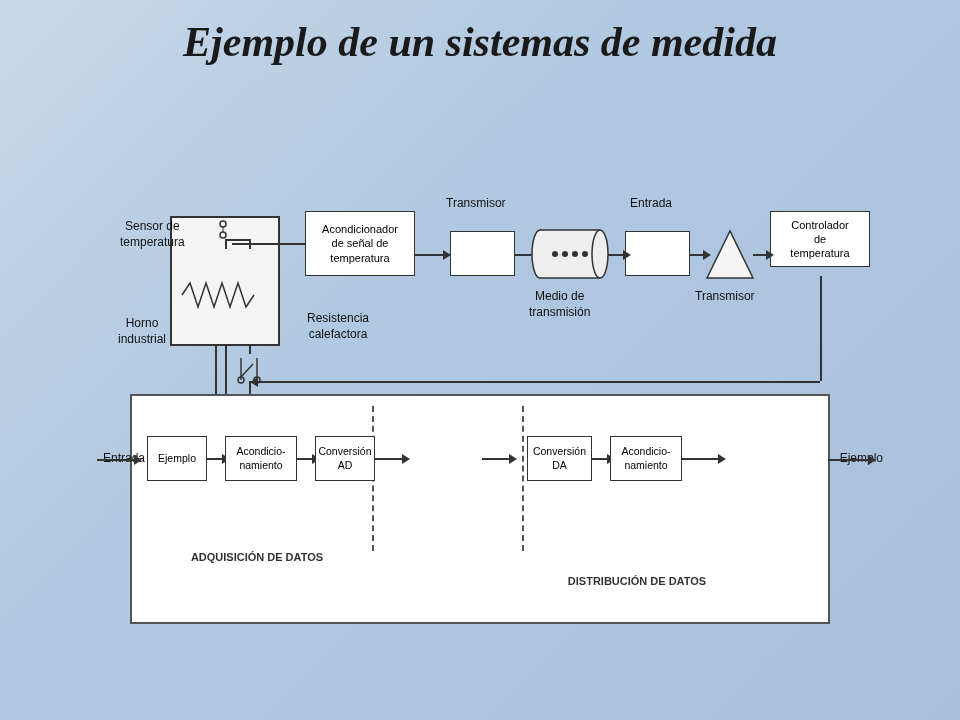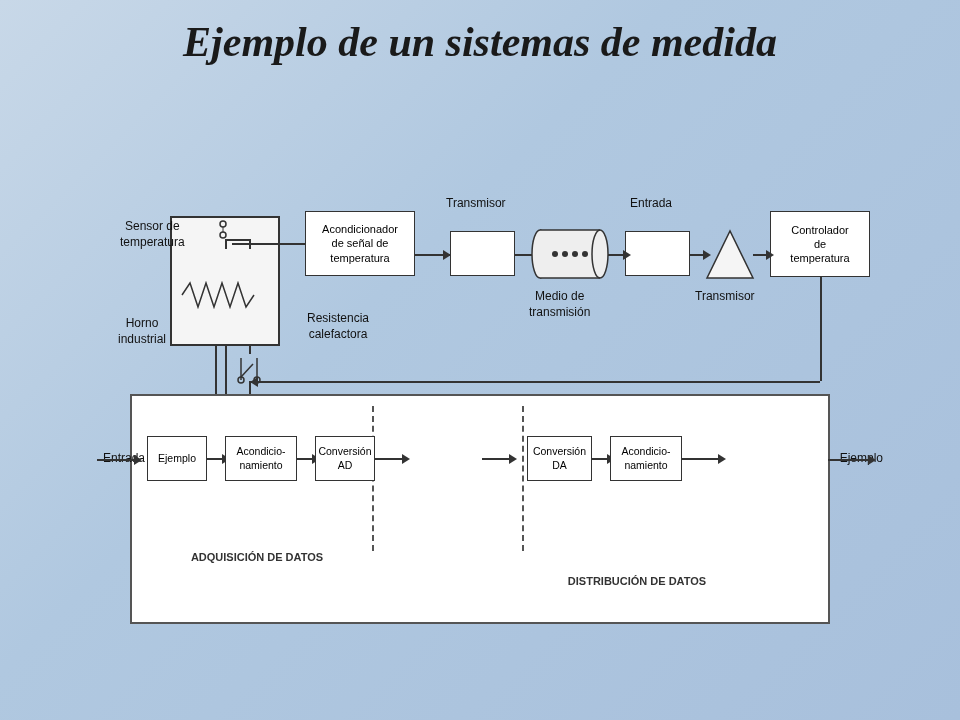--- a/index.html
+++ b/index.html
@@ -179,21 +179,21 @@
     <circle cx="45" cy="26" r="3" fill="#333"></circle>
     <circle cx="55" cy="26" r="3" fill="#333"></circle>
   </svg>
 
   <div class="tbox" style="left:575px;top:155px;width:65px;height:45px;"></div>
 
   <svg style="position:absolute;left:655px;top:150px;width:50px;height:55px;">
     <polygon points="2,52 48,52 25,5" stroke="#333" stroke-width="1.5" fill="#f5f5f5"></polygon>
   </svg>
 
-  <div class="tbox" style="left:720px;top:135px;width:100px;height:66px;align-items:center;">
+  <div class="tbox" style="left:720px;top:135px;width:100px;height:56px;align-items:center;">
     <span>Controlador<br>de<br>temperatura</span>
   </div>
 
   <div class="wire wire-h" style="left:182px;top:167px;width:73px;"></div>
 
   <div class="wire wire-h" style="left:365px;top:178px;width:35px;"></div>
 
   <div class="arrow-right" style="left:393px;top:174px;"></div>
 
   <div class="wire wire-h" style="left:465px;top:178px;width:17px;"></div>

